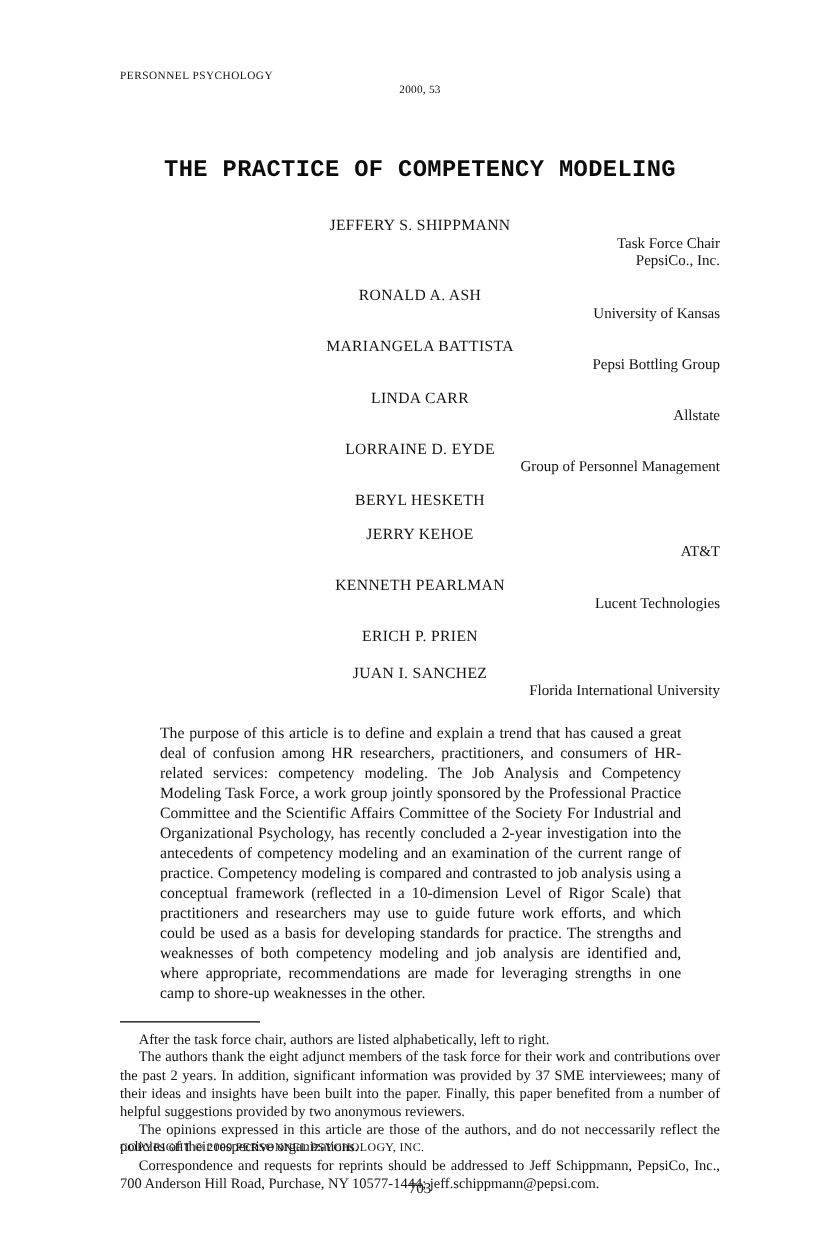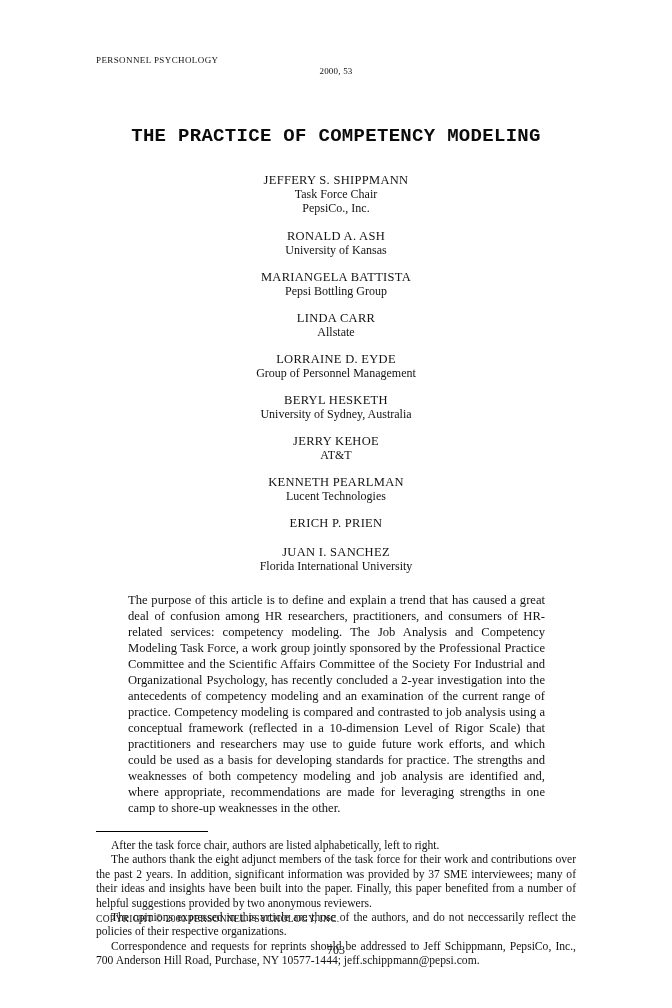--- a/index.html
+++ b/index.html
@@ -41,20 +41,21 @@
     text-align: center;
   }
   .author-name {
     font-size: 12.5px;
     line-height: 14px;
     letter-spacing: 0.3px;
   }
   .author-affil {
     font-size: 12px;
     line-height: 14px;
+    text-align: right;
   }
   .author-grid {
     margin-top: 14px;
     display: grid;
     grid-template-columns: 1fr;
     column-gap: 12px;
     row-gap: 13px;
     text-align: center;
   }
   .author-block { text-align: center; }
@@ -130,21 +131,20 @@
     <div class="author-block">
       <div class="author-name">LINDA CARR</div>
       <div class="author-affil">Allstate</div>
     </div>
     <div class="author-block">
       <div class="author-name">LORRAINE D. EYDE</div>
       <div class="author-affil">Group of Personnel Management</div>
     </div>
     <div class="author-block">
       <div class="author-name">BERYL HESKETH</div>
-      <div class="author-affil">University of Sydney, Australia</div>
     </div>
     <div class="author-block">
       <div class="author-name">JERRY KEHOE</div>
       <div class="author-affil">AT&amp;T</div>
     </div>
     <div class="author-block">
       <div class="author-name">KENNETH PEARLMAN</div>
       <div class="author-affil">Lucent Technologies</div>
     </div>
     <div class="author-block">

